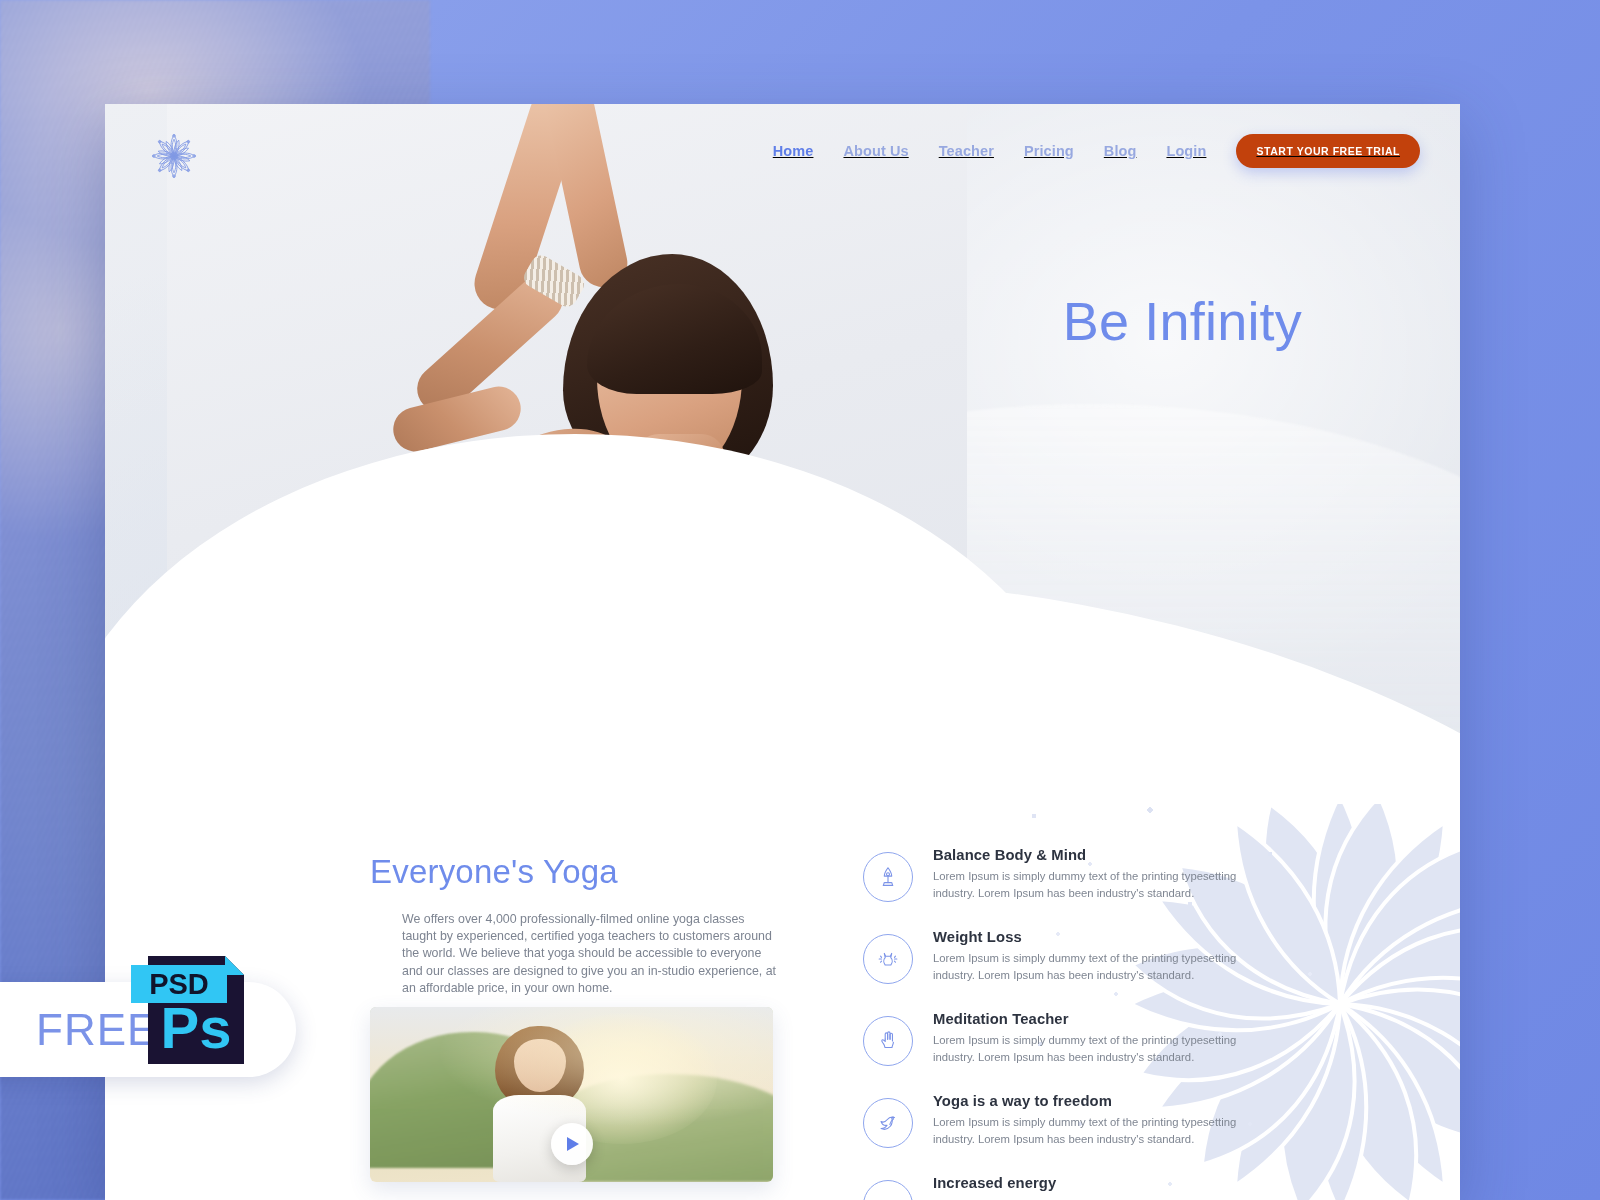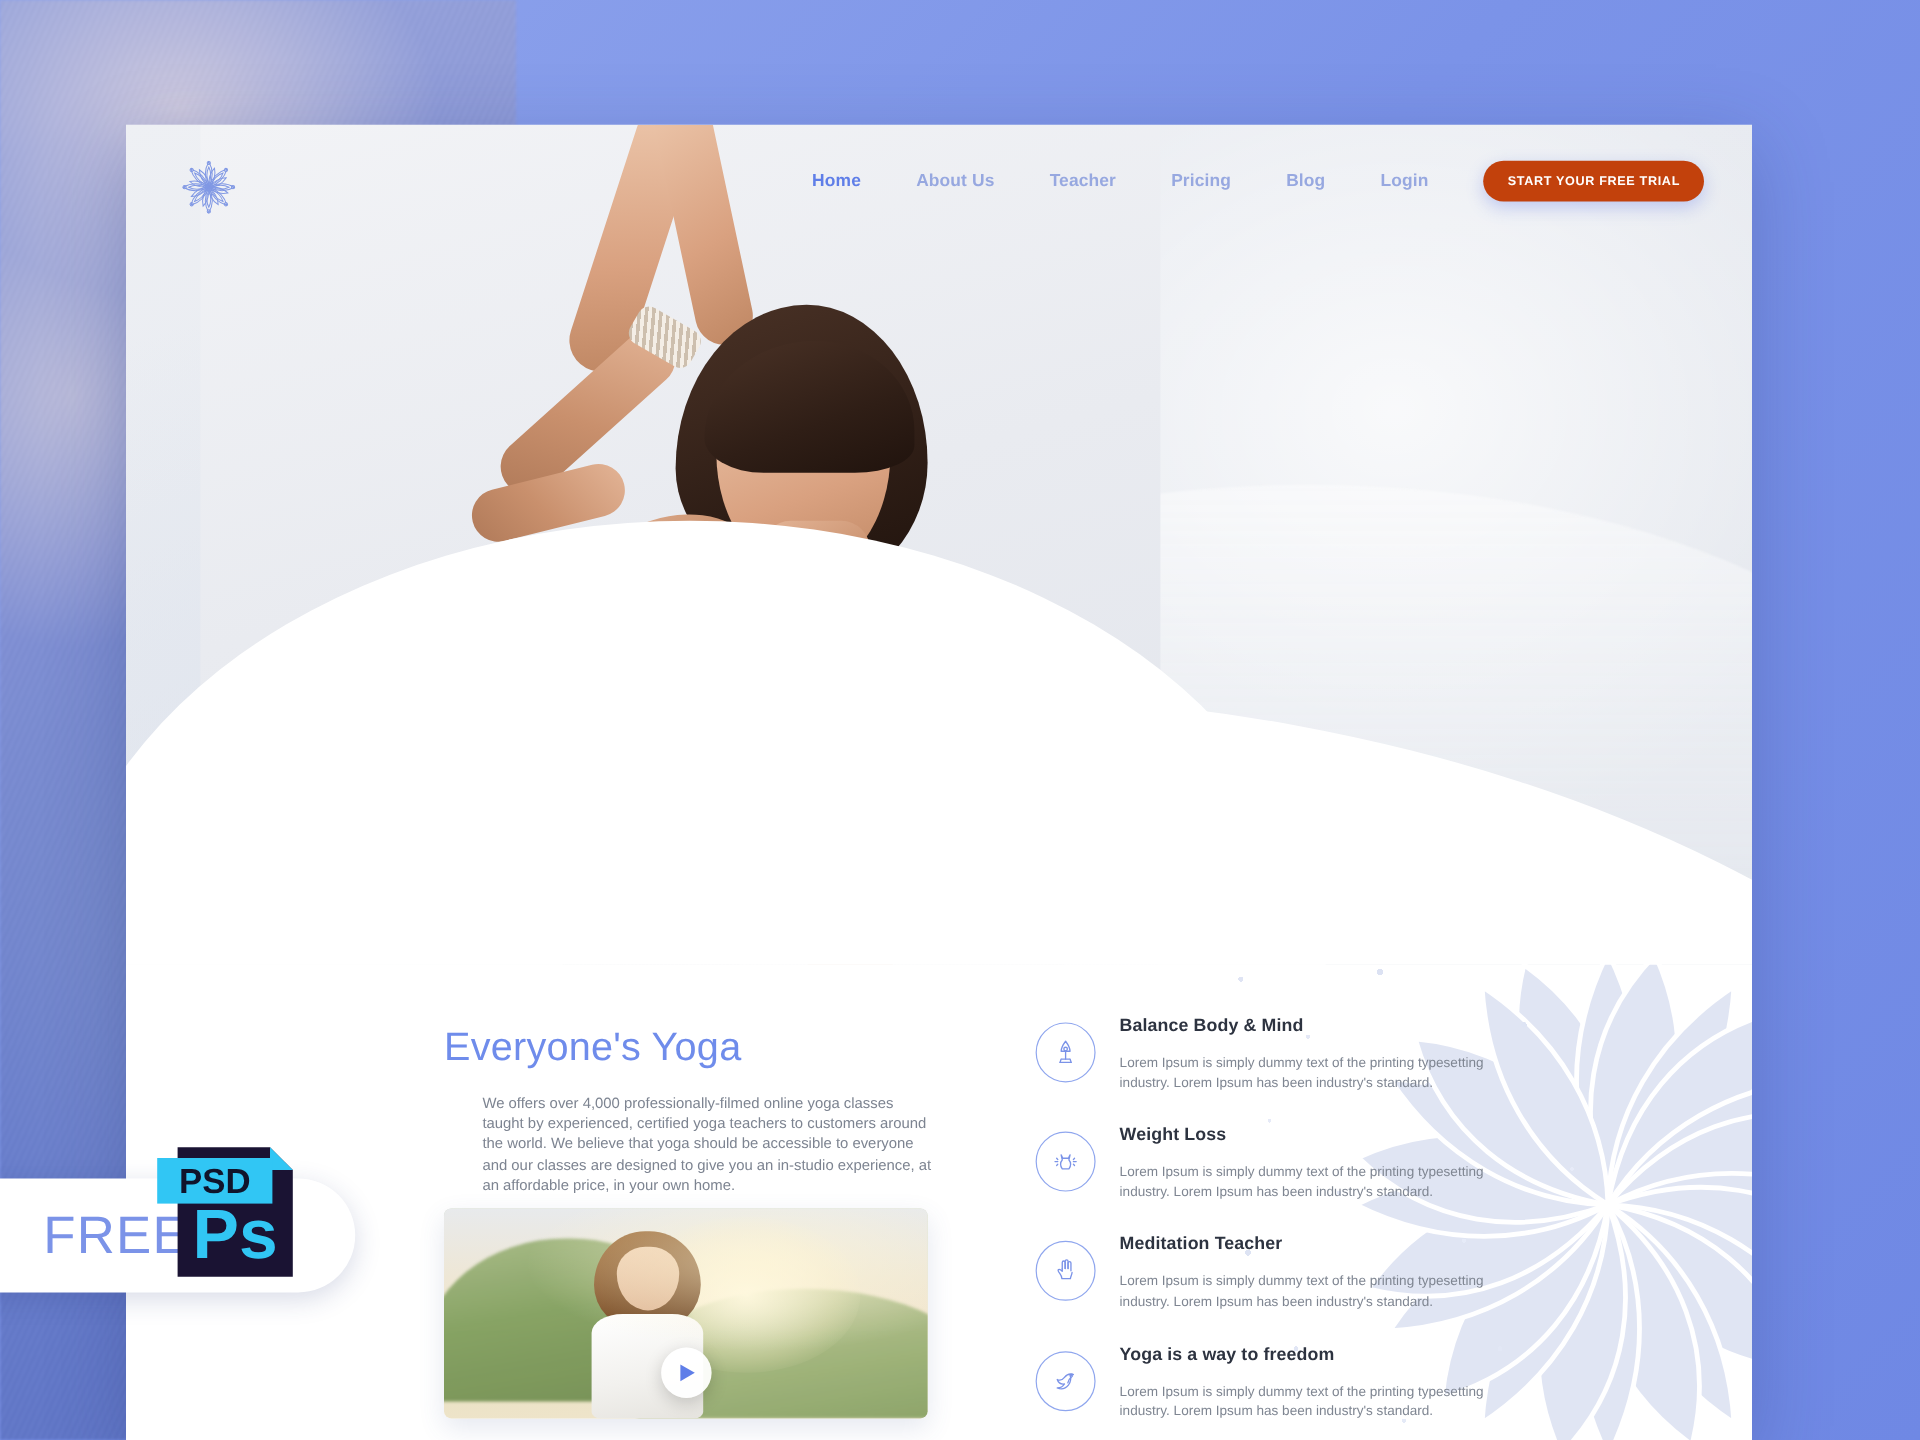--- a/index.html
+++ b/index.html
@@ -84,21 +84,21 @@
   
   #photo-mask {
     position:absolute; left:-60px; top:330px; width:1060px; height:760px;
     border-radius:50%; background:#ffffff; z-index:5;
   }
 
   
   #topbar { position:absolute; left:0; top:0; width:100%; height:95px; z-index:20;
     display:flex; align-items:center; }
   #logo { position:absolute; left:41px; top:24px; width:56px; height:56px; }
-  #nav { position:absolute; right:40px; top:30px; display:flex; align-items:center; gap:16px; }
+  #nav { position:absolute; right:40px; top:30px; display:flex; align-items:center; gap:0;text-decoration:underline; }
   .nav-link { font-size:14.5px; color:#97a8e0; font-weight:700; letter-spacing:.1px;
     margin-right:30px; cursor:pointer; white-space:nowrap; }
   .nav-link.active { color:#5f7ee8; }
   #cta-btn {
     background:#c2410c; color:#ffffff; border:none; border-radius:18px;
     font-size:10.5px; font-weight:700; letter-spacing:.55px;
     padding:11px 20px; cursor:pointer; white-space:nowrap;
     font-family:"Liberation Sans", sans-serif;
     box-shadow:0 5px 14px rgba(90,115,230,.32);
   }
@@ -171,21 +171,21 @@
   
   #features { position:absolute; left:758px; top:42px; width:400px; }
   .feature { display:flex; gap:20px; margin-bottom:26px; }
   .feature-icon {
     flex:0 0 auto; width:50px; height:50px; border-radius:50%;
     border:1.4px solid #8fa6ee; display:flex; align-items:center; justify-content:center;
     margin-top:6px; background:transparent;
   }
   .feature-text { flex:1 1 auto; padding-top:1px; }
   .feature-title { font-size:14.8px; font-weight:700; color:#2d3340; letter-spacing:.1px; }
-  .feature-desc { margin-top:15px; font-size:11.3px; line-height:16.6px; color:#7f8692; }
+  .feature-desc { margin-top:5px; font-size:11.3px; line-height:16.6px; color:#7f8692; }
 
   
   #badge { position:absolute; left:-34px; top:982px; width:330px; height:95px;
     background:#ffffff; border-radius:0 48px 48px 0; z-index:40;
     display:flex; align-items:center;
     box-shadow:0 6px 22px rgba(40,55,120,.18); }
   #badge-free { font-size:44px; color:#7b93e8; letter-spacing:1px; margin-left:70px; font-weight:400;text-align:right; }
   #psd-icon { position:absolute; left:160px; top:-40px; width:125px; height:128px; z-index:41; }
 </style>
 </head>
@@ -272,20 +272,21 @@
       <span class="nav-link">About Us</span>
       <span class="nav-link">Teacher</span>
       <span class="nav-link">Pricing</span>
       <span class="nav-link">Blog</span>
       <span class="nav-link">Login</span>
       <button id="cta-btn">START YOUR FREE TRIAL</button>
     </div>
   </div>
 
   <div id="headline">
+    <div class="headline-line">Be Infinity</div>
   </div>
 
   <div id="mandala">
     <svg viewBox="0 0 420 520" width="420" height="520" aria-hidden="true">
       <g fill="#dfe4f3" stroke="#ffffff" stroke-width="4">
         <g id="lp">
           <path d="M210 260 C150 210 120 140 140 60 C210 110 240 190 210 260 Z"></path>
           <path d="M210 260 C175 195 175 120 210 50 C245 120 245 195 210 260 Z"></path>
         </g>
         <use href="#lp" transform="rotate(30 210 260)"></use>

